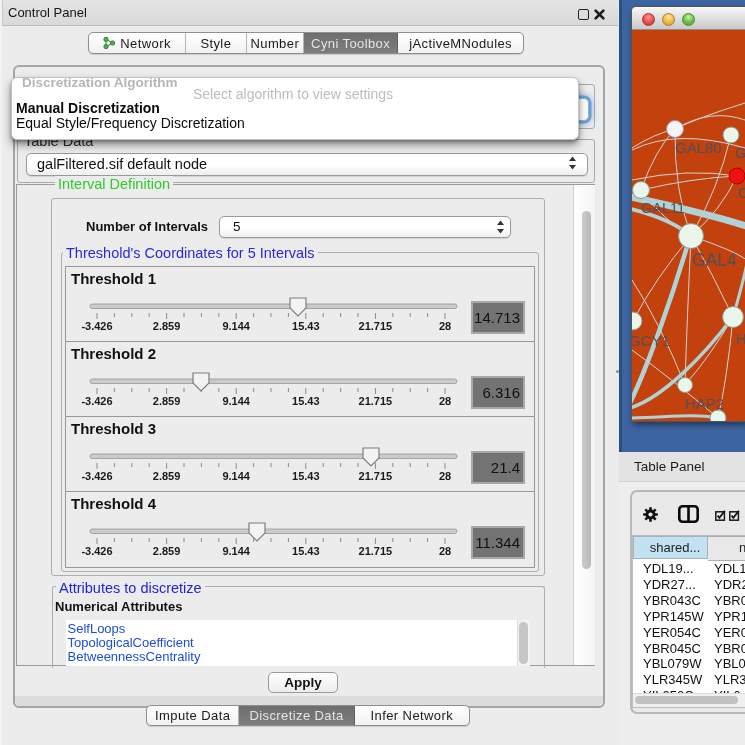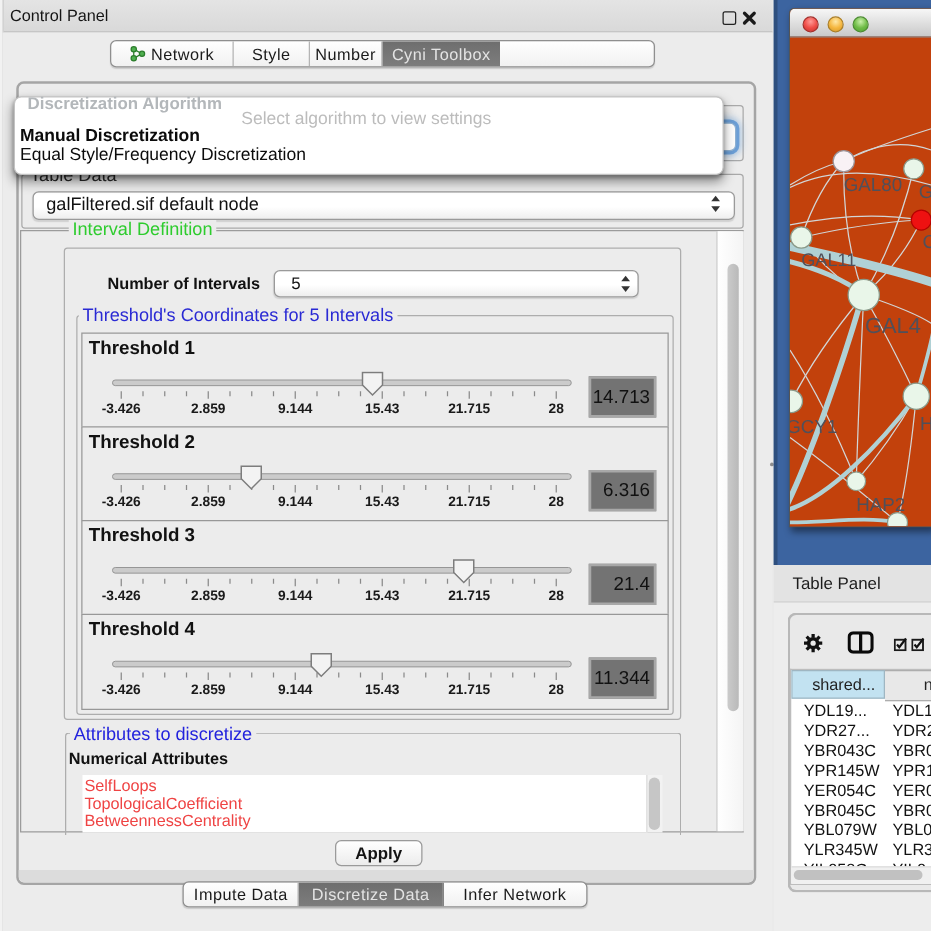--- a/index.html
+++ b/index.html
@@ -38,20 +38,21 @@
     <svg width="13" height="14" viewBox="0 0 13 14" style="margin-right:4px;">
         <circle cx="3" cy="3.4" r="2.1" fill="#4faf4f" stroke="#2c7d2c"></circle>
         <circle cx="3" cy="10.6" r="2.1" fill="#4faf4f" stroke="#2c7d2c"></circle>
         <circle cx="9.6" cy="7" r="2.1" fill="#4faf4f" stroke="#2c7d2c"></circle>
         <path d="M3 5.5 L3 8.5 M4.8 4.3 L8 6.2 M4.8 9.7 L8 7.8" stroke="#2c7d2c" stroke-width="1"></path>
       </svg>
     Network</div>
   <div style="width:60px;">Style</div>
   <div style="width:57px;">Number</div>
   <div class="sel" style="width:94px;">Cyni Toolbox</div>
+  <div style="width:126px;">jActiveMNodules</div>
 </div>
 
 <div class="abs" style="left:13px;top:65px;width:592px;height:643px;border:2px solid #a5a5a5;border-radius:6px;background:#ececec;box-sizing:border-box;"></div>
 <div class="abs" style="left:15px;top:696px;width:588px;height:10px;background:#dcdcdc;border-radius:0 0 5px 5px;"></div>
 
 <div class="grpbox" style="left:17px;top:84px;width:576px;height:43px;"></div>
 
 <div class="abs" style="left:566px;top:98px;width:21px;height:21px;border-radius:5px;background:#fefefe;border:1px solid #8fb2d4;box-shadow:0 0 0 2.5px rgba(94,150,211,0.85),0 0 5px 4px rgba(94,150,211,0.45);"></div>
 
 <div class="grpbox" style="left:17px;top:139px;width:576px;height:42px;"></div>
@@ -148,21 +149,21 @@
       <text x="309.4" y="33" text-anchor="middle" class="ticklbl">21.715</text>
       <text x="379" y="33" text-anchor="middle" class="ticklbl">28</text>
       <path d="M183 1 h16 v10 l-8 8 l-8 -8 Z" fill="#f3f3f3" stroke="#7d7d7d" stroke-width="1.2"></path>
     </svg>
 </div>
 
 <div class="abs" style="left:52px;top:586px;width:491px;height:81px;border:1px solid #adadad;border-bottom:none;border-radius:3px 3px 0 0;"></div>
 <div class="grplabel" style="left:56px;top:580px;font-size:13px;color:#2222dd;">Attributes to discretize</div>
 <div class="abs" style="left:55px;top:599px;font-size:13px;font-weight:bold;color:#111;">Numerical Attributes</div>
 <div class="abs" style="left:66px;top:620px;width:452px;height:46px;background:#ffffff;overflow:hidden;">
-  <div style="position:absolute;left:1.5px;top:1.5px;font-size:13px;color:#ef4444;line-height:14.15px;">SelfLoops<br>TopologicalCoefficient<br>BetweennessCentrality</div>
+  <div style="position:absolute;left:1.5px;top:1.5px;font-size:13px;color:#1d4ed8;line-height:14.15px;">SelfLoops<br>TopologicalCoefficient<br>BetweennessCentrality</div>
 </div>
 <div class="abs" style="left:517px;top:620px;width:12px;height:46px;background:#f2f2f2;border-left:1px solid #dcdcdc;"></div>
 <div class="abs" style="left:519px;top:622px;width:9px;height:42px;background:#c6c6c6;border-radius:5px;"></div>
 
 <div class="abs" style="left:268px;top:672px;width:68px;height:19px;border:1px solid #9a9a9a;border-radius:5px;background:linear-gradient(#ffffff,#ececec);text-align:center;font-size:13.5px;font-weight:bold;color:#141414;line-height:19px;">Apply</div>
 
 <div class="seg" style="left:146px;top:705px;width:322px;height:19px;">
   <div style="width:92px;">Impute Data</div>
   <div class="sel" style="width:115px;">Discretize Data</div>
   <div style="width:115px;">Infer Network</div>

